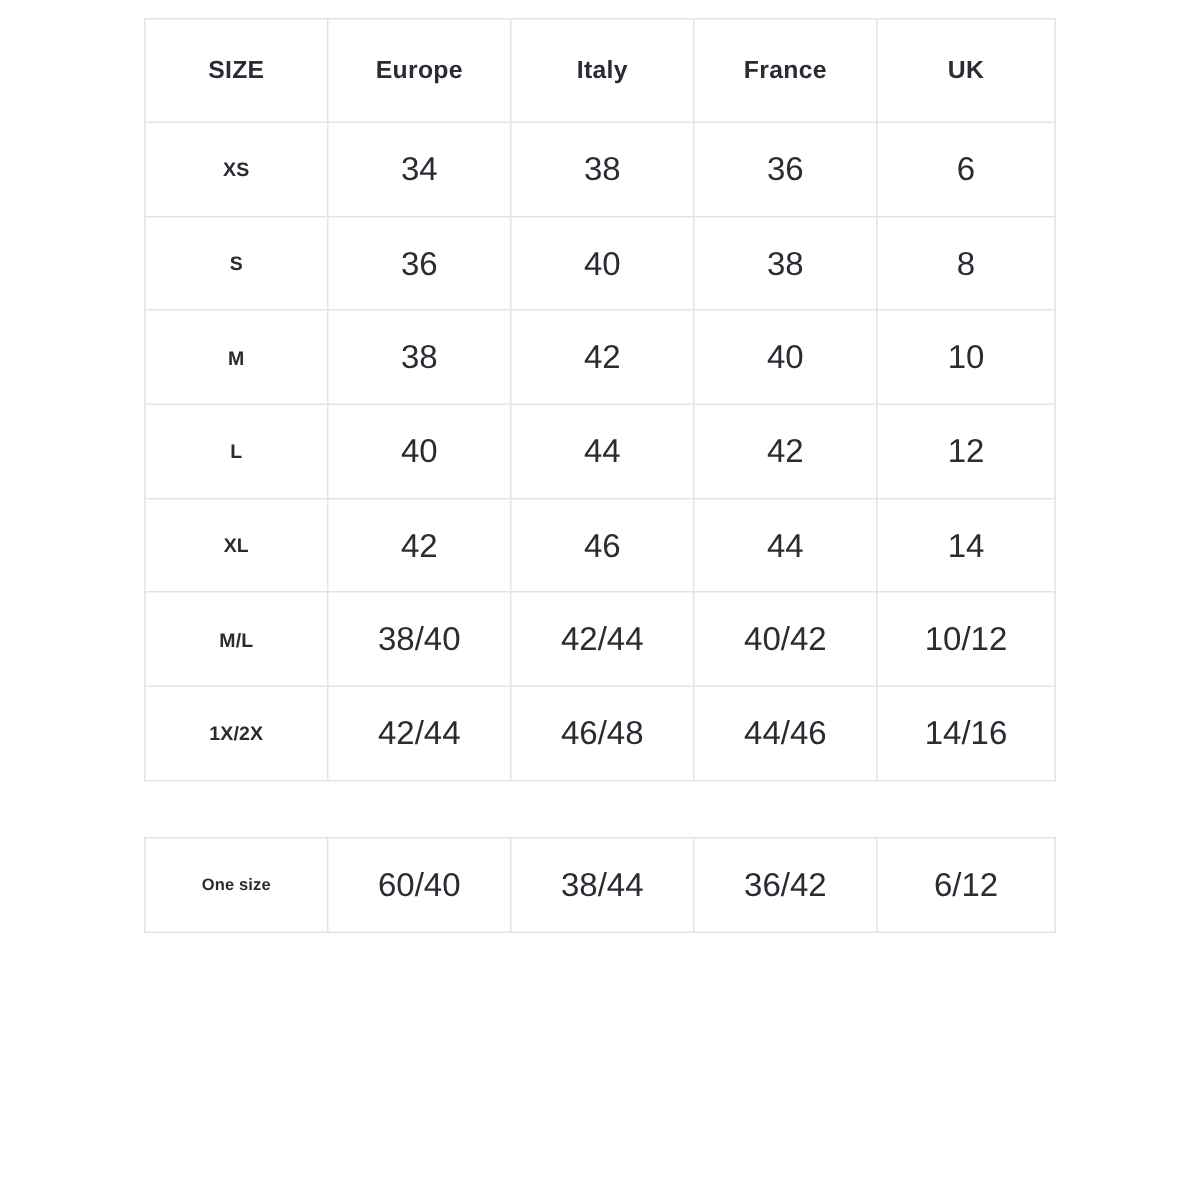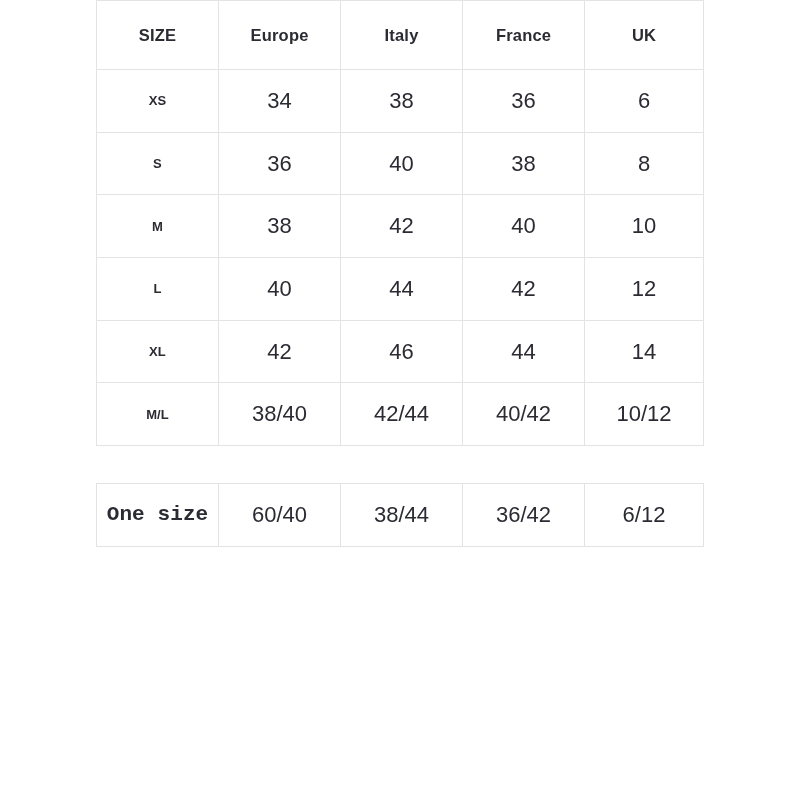--- a/index.html
+++ b/index.html
@@ -12,21 +12,21 @@
     height: 800px;
     font-family: "Liberation Sans", sans-serif;
     color: #2b2b33;
     overflow: hidden;
   }
   .page {
     width: 800px;
     height: 800px;
     position: relative;
     box-sizing: border-box;
-    padding: 0 96px;
+    padding: 12px 96px;
   }
   table {
     border-collapse: collapse;
     width: 608px;
     table-layout: fixed;
   }
   .size-table {
     margin-top: 0;
   }
   .size-table col.c0 { width: 117px; }
@@ -58,22 +58,21 @@
     height: 37px;
   }
   .extra-table col.c0 { width: 117px; }
   .extra-table col.c1 { width: 117px; }
   .extra-table col.c2 { width: 117px; }
   .extra-table col.c3 { width: 117px; }
   .extra-table col.c4 { width: 114px; }
   .extra-table tr { height: 62.7px; }
   .extra-table td.rowlabel {
     font-weight: bold;
-    font-size: 21px;
-    font-family: Liberation Mono, monospace;
+    font-size: 11px;
   }
 </style>
 </head>
 <body>
 
 <div class="page">
 
   <table class="size-table">
     <colgroup>
       <col class="c0">
@@ -125,20 +124,27 @@
         <td>44</td>
         <td>14</td>
       </tr>
       <tr>
         <td class="rowlabel">M/L</td>
         <td>38/40</td>
         <td>42/44</td>
         <td>40/42</td>
         <td>10/12</td>
       </tr>
+      <tr>
+        <td class="rowlabel">1X/2X</td>
+        <td>42/44</td>
+        <td>46/48</td>
+        <td>44/46</td>
+        <td>14/16</td>
+      </tr>
     </tbody>
   </table>
 
   <div class="gap"></div>
 
   <table class="extra-table">
     <colgroup>
       <col class="c0">
         <col class="c1">
         <col class="c2">

